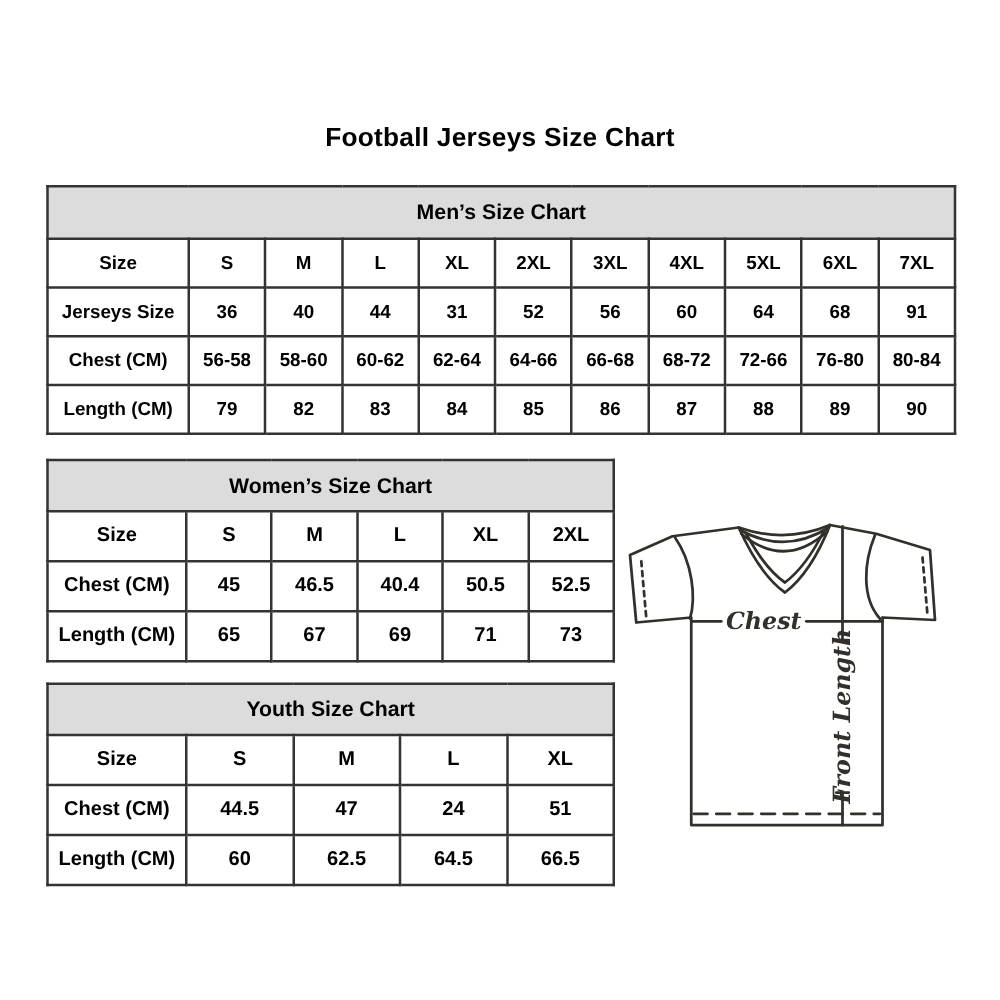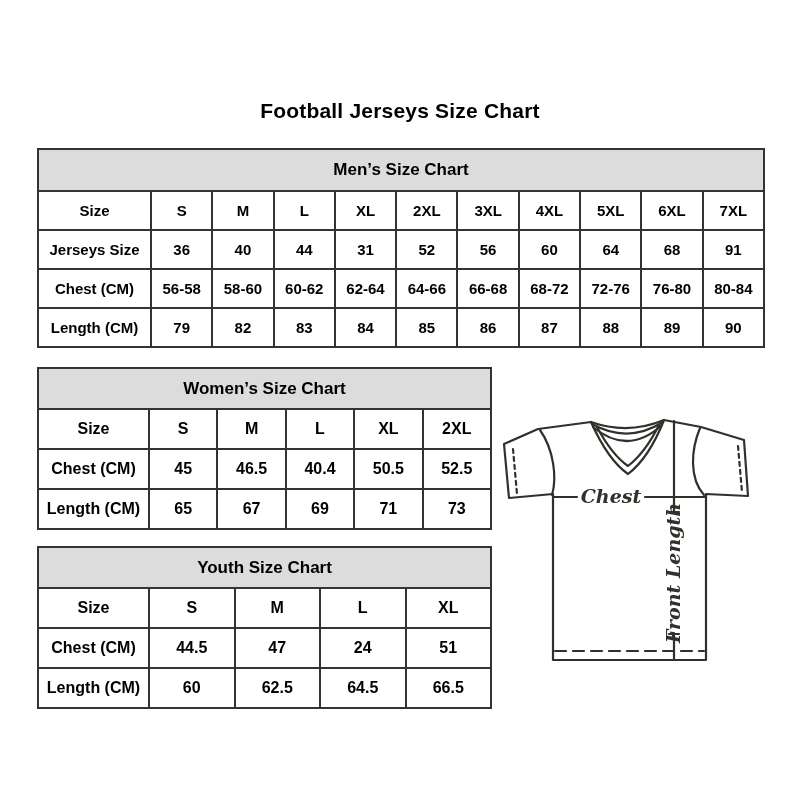--- a/index.html
+++ b/index.html
@@ -106,21 +106,21 @@
     </tr>
     <tr>
       <th>Chest (CM)</th>
       <td>56-58</td>
       <td>58-60</td>
       <td>60-62</td>
       <td>62-64</td>
       <td>64-66</td>
       <td>66-68</td>
       <td>68-72</td>
-      <td>72-76</td>
+      <td>72-66</td>
       <td>76-80</td>
       <td>80-84</td>
     </tr>
     <tr>
       <th>Length (CM)</th>
       <td>79</td>
       <td>82</td>
       <td>83</td>
       <td>84</td>
       <td>85</td>

